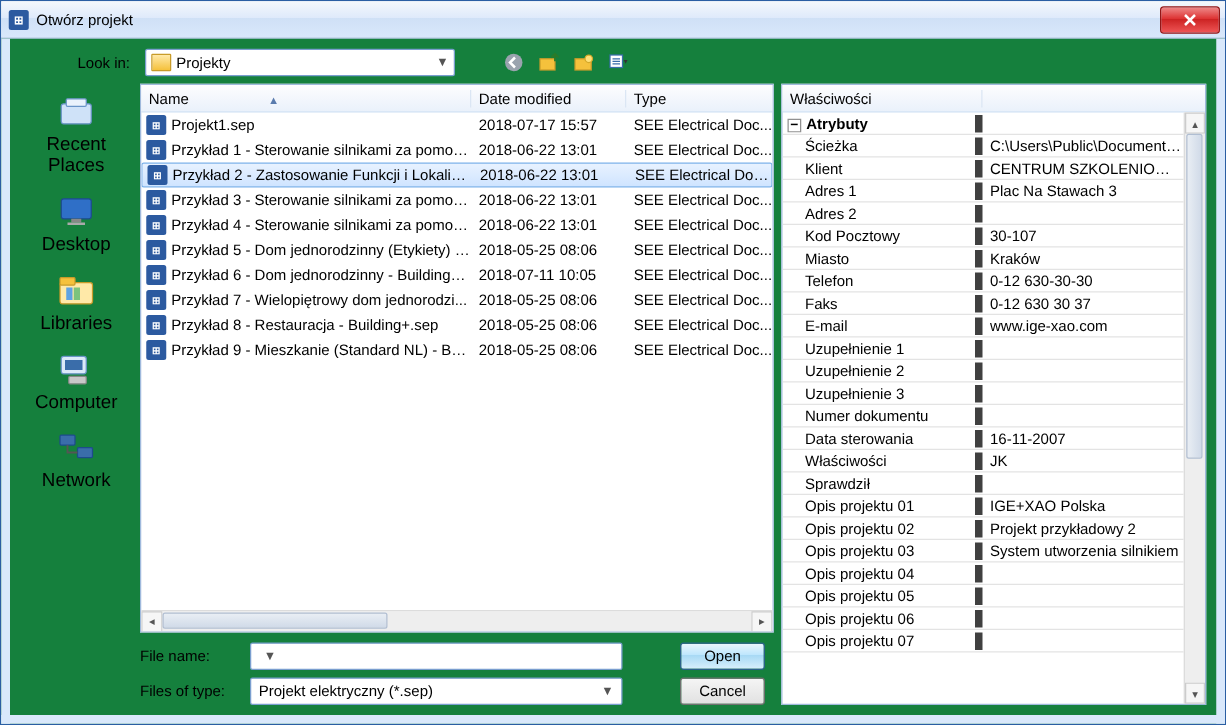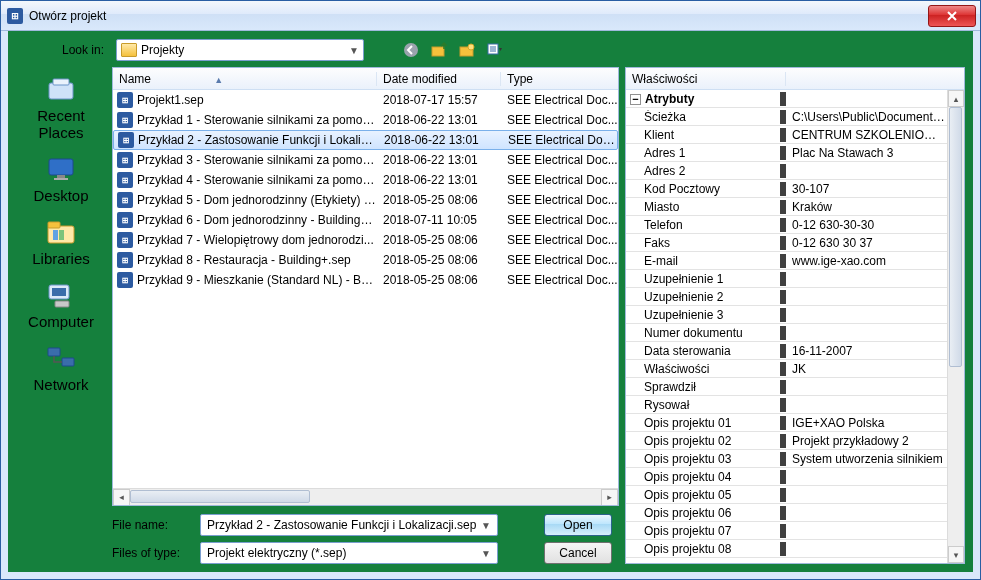--- a/index.html
+++ b/index.html
@@ -387,21 +387,20 @@
               <div class="hscroll-thumb"></div>
             </div>
             <div class="hscroll-arrow">▸</div>
           </div>
         </div>
 
         <div class="bottom-controls">
           <div class="ctrl-row">
             <span class="ctrl-label">File name:</span>
             <div class="ctrl-combo">
-              <span class="combo-text">Przykład 2 - Zastosowanie Funkcji i Lokalizacji.sep</span>
               <span class="combo-arrow">▼</span>
             </div>
             <div class="action-btn primary">Open</div>
           </div>
           <div class="ctrl-row">
             <span class="ctrl-label">Files of type:</span>
             <div class="ctrl-combo">
               <span class="combo-text">Projekt elektryczny (*.sep)</span>
               <span class="combo-arrow">▼</span>
             </div>
@@ -479,24 +478,20 @@
                 </div>
                 <div class="prop-row">
                   <div class="pc1">Właściwości</div>
                   <div class="pc2">JK</div>
                 </div>
                 <div class="prop-row">
                   <div class="pc1">Sprawdził</div>
                   <div class="pc2"></div>
                 </div>
                 <div class="prop-row">
-                  <div class="pc1">Rysował</div>
-                  <div class="pc2"></div>
-                </div>
-                <div class="prop-row">
                   <div class="pc1">Opis projektu 01</div>
                   <div class="pc2">IGE+XAO Polska</div>
                 </div>
                 <div class="prop-row">
                   <div class="pc1">Opis projektu 02</div>
                   <div class="pc2">Projekt przykładowy 2</div>
                 </div>
                 <div class="prop-row">
                   <div class="pc1">Opis projektu 03</div>
                   <div class="pc2">System utworzenia silnikiem</div>
@@ -508,24 +503,20 @@
                 <div class="prop-row">
                   <div class="pc1">Opis projektu 05</div>
                   <div class="pc2"></div>
                 </div>
                 <div class="prop-row">
                   <div class="pc1">Opis projektu 06</div>
                   <div class="pc2"></div>
                 </div>
                 <div class="prop-row">
                   <div class="pc1">Opis projektu 07</div>
-                  <div class="pc2"></div>
-                </div>
-                <div class="prop-row">
-                  <div class="pc1">Opis projektu 08</div>
                   <div class="pc2"></div>
                 </div>
               </div>
           </div>
           <div class="vscroll">
             <div class="vscroll-arrow">▴</div>
             <div class="vscroll-track">
               <div class="vscroll-thumb"></div>
             </div>
             <div class="vscroll-arrow">▾</div>

